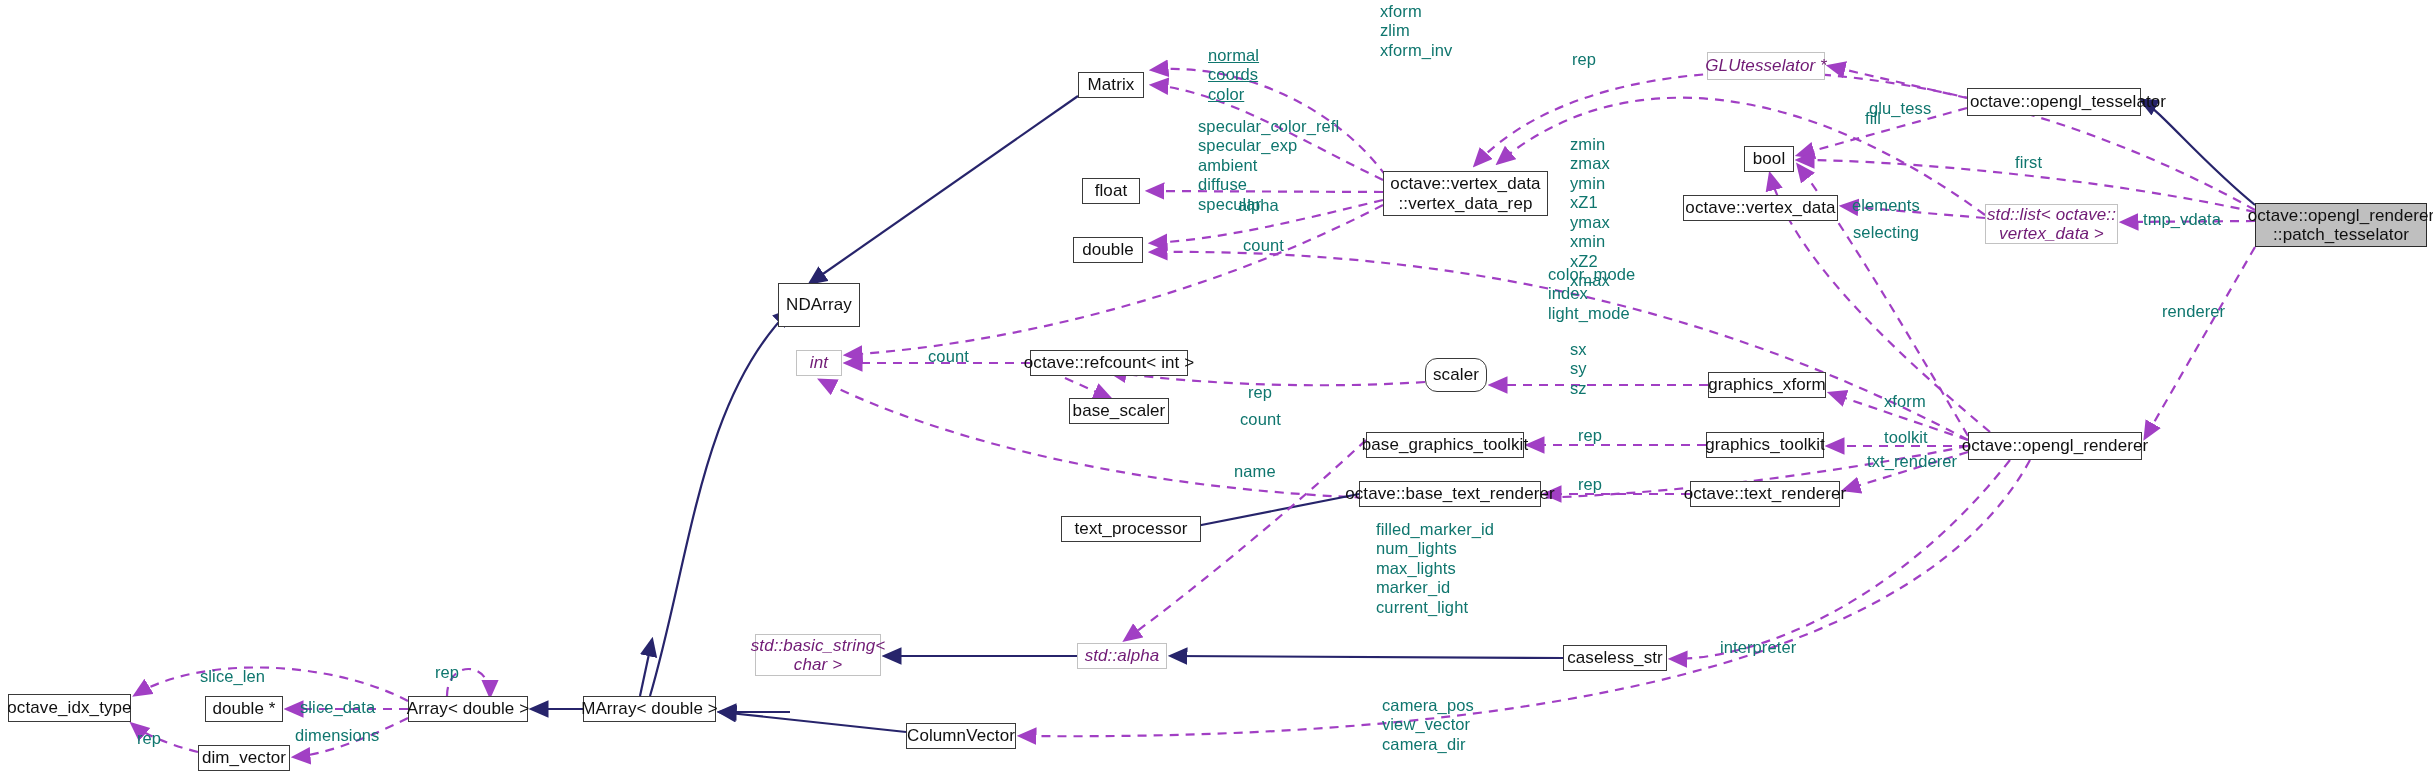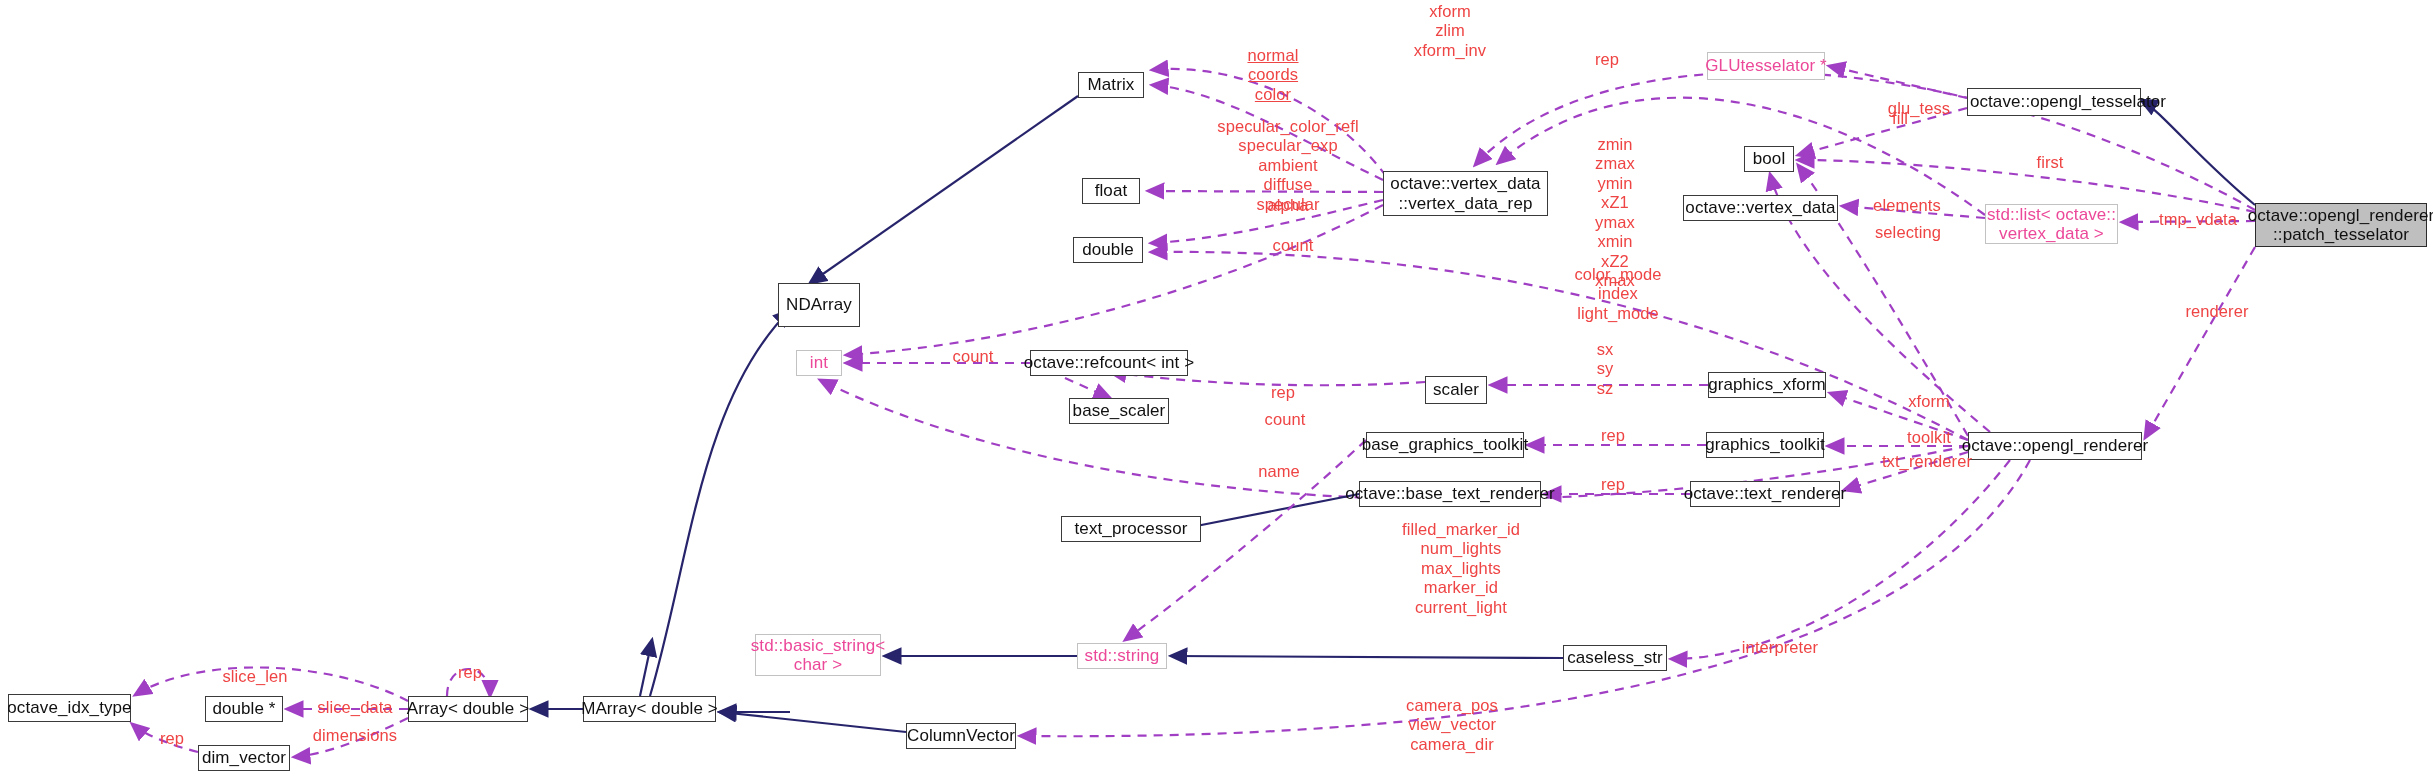--- a/index.html
+++ b/index.html
@@ -31,32 +31,32 @@
     background: #ffffff;
     border: 1.5px solid #3a3a3a;
     color: #101010;
     font-size: 17px;
     line-height: 1.12;
     white-space: pre;
     letter-spacing: 0.1px;
   }
   .node.light {
     border: 1.5px solid #c2c2c2;
-    color: #ec4899;
+    color: #701a75;
+    font-style: italic;
   }
   .node.highlight {
     background: #bfbfbf;
     border: 1.5px solid #2b2b2b;
   }
   .edge-label {
     position: absolute;
     font-size: 16.5px;
-    color: #ef4444;
+    color: #0f766e;
     white-space: pre;
-    text-align: center;
     line-height: 1.18;
     letter-spacing: 0.1px;
     pointer-events: none;
   }
 </style>
 </head>
 <body>
 
 <div id="diagram-root">
 
@@ -128,31 +128,31 @@
       <div class="node" style="left: 1030px; top: 350px; width: 158px; height: 26px;">octave::refcount&lt; int &gt;</div>
       <div class="node" style="left: 1069px; top: 398px; width: 100px; height: 26px;">base_scaler</div>
       <div class="node light" style="left: 1707px; top: 52px; width: 118px; height: 28px;">GLUtesselator *</div>
       <div class="node" style="left: 1967px; top: 88px; width: 174px; height: 28px; padding-left: 28px;">octave::opengl_tesselator</div>
       <div class="node" style="left: 1744px; top: 146px; width: 50px; height: 26px;">bool</div>
       <div class="node" style="left: 1683px; top: 195px; width: 155px; height: 26px;">octave::vertex_data</div>
       <div class="node light" style="left: 1985px; top: 204px; width: 133px; height: 40px;">std::list&lt; octave::
 vertex_data &gt;</div>
       <div class="node highlight" style="left: 2255px; top: 203px; width: 172px; height: 44px;">octave::opengl_renderer
 ::patch_tesselator</div>
-      <div class="node" style="left: 1425px; top: 376px; width: 62px; height: 28px;">scaler</div>
+      <div class="node" style="left: 1425px; top: 358px; width: 62px; height: 34px; border-radius: 12px;">scaler</div>
       <div class="node" style="left: 1708px; top: 372px; width: 118px; height: 26px;">graphics_xform</div>
       <div class="node" style="left: 1366px; top: 432px; width: 158px; height: 26px;">base_graphics_toolkit</div>
       <div class="node" style="left: 1706px; top: 432px; width: 118px; height: 26px;">graphics_toolkit</div>
       <div class="node" style="left: 1968px; top: 432px; width: 174px; height: 28px;">octave::opengl_renderer</div>
       <div class="node" style="left: 1359px; top: 481px; width: 182px; height: 26px;">octave::base_text_renderer</div>
       <div class="node" style="left: 1690px; top: 481px; width: 150px; height: 26px;">octave::text_renderer</div>
       <div class="node" style="left: 1061px; top: 516px; width: 140px; height: 26px;">text_processor</div>
       <div class="node light" style="left: 755px; top: 634px; width: 126px; height: 42px;">std::basic_string&lt;
 char &gt;</div>
-      <div class="node light" style="left: 1077px; top: 643px; width: 90px; height: 26px;">std::string</div>
+      <div class="node light" style="left: 1077px; top: 643px; width: 90px; height: 26px;">std::alpha</div>
       <div class="node" style="left: 1563px; top: 645px; width: 104px; height: 26px;">caseless_str</div>
       <div class="node" style="left: 8px; top: 694px; width: 123px; height: 28px;">octave_idx_type</div>
       <div class="node" style="left: 205px; top: 696px; width: 78px; height: 26px;">double *</div>
       <div class="node" style="left: 198px; top: 745px; width: 92px; height: 26px;">dim_vector</div>
       <div class="node" style="left: 408px; top: 696px; width: 120px; height: 26px;">Array&lt; double &gt;</div>
       <div class="node" style="left: 583px; top: 696px; width: 133px; height: 26px;">MArray&lt; double &gt;</div>
       <div class="node" style="left: 906px; top: 723px; width: 110px; height: 26px;">ColumnVector</div>
     </div>
   <div id="label-layer">
       <div class="edge-label" style="left: 1380px; top: 2px; width: 140px;">xform

